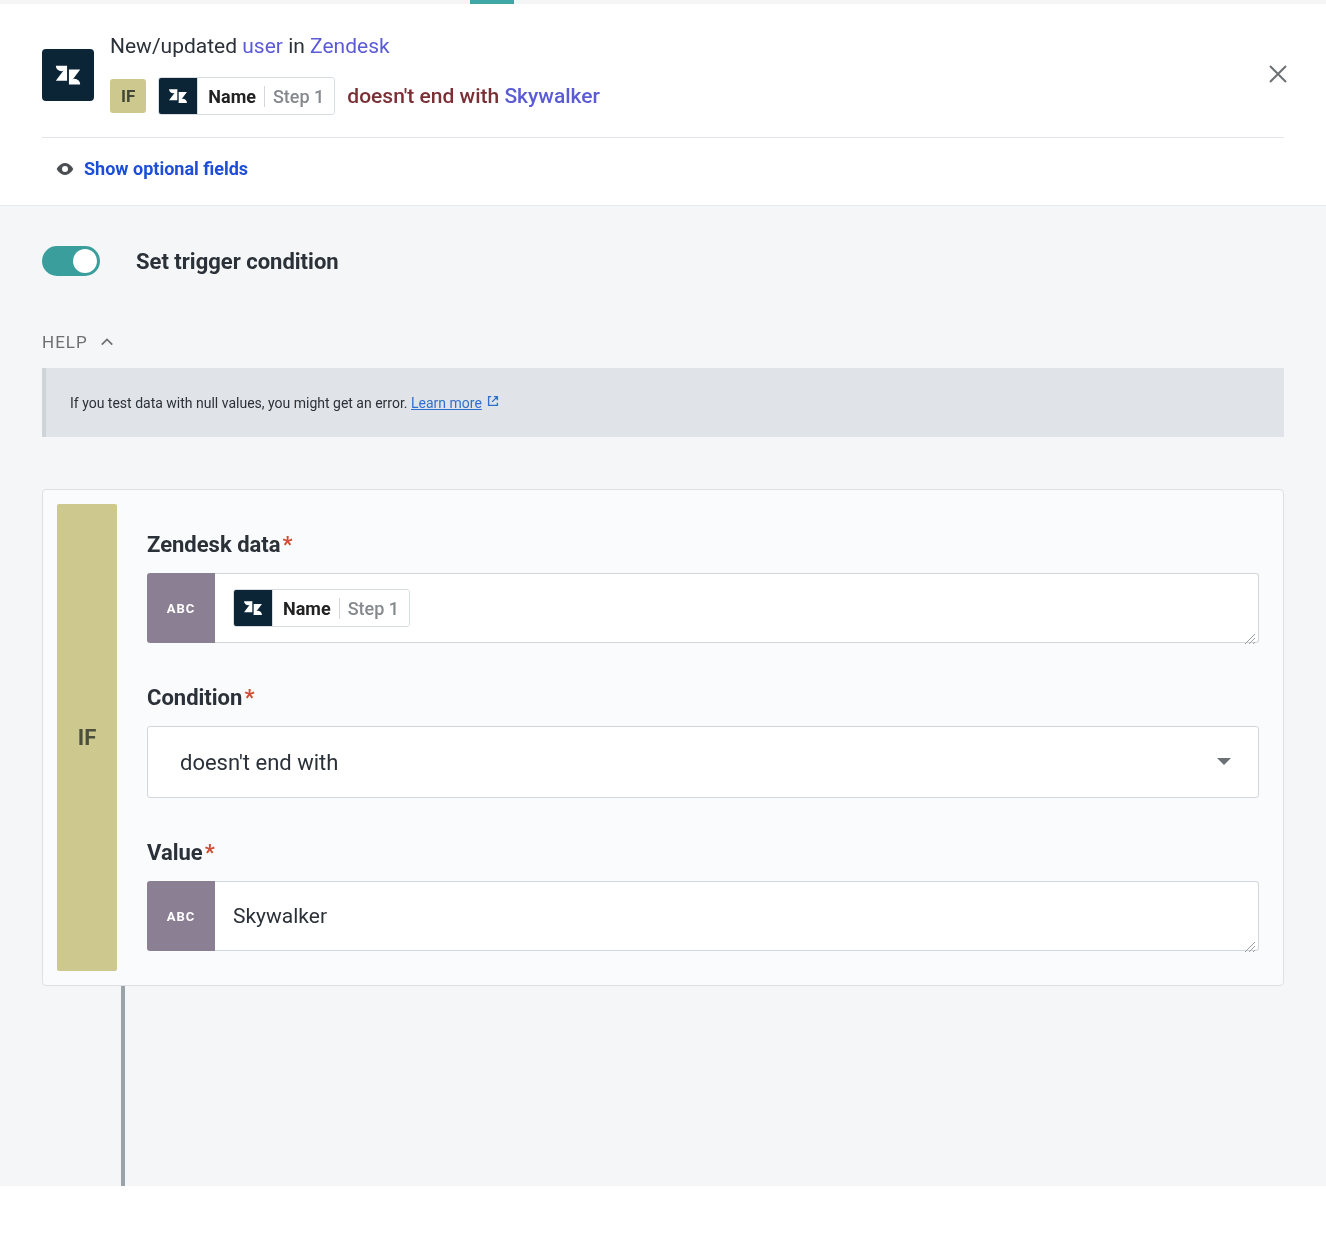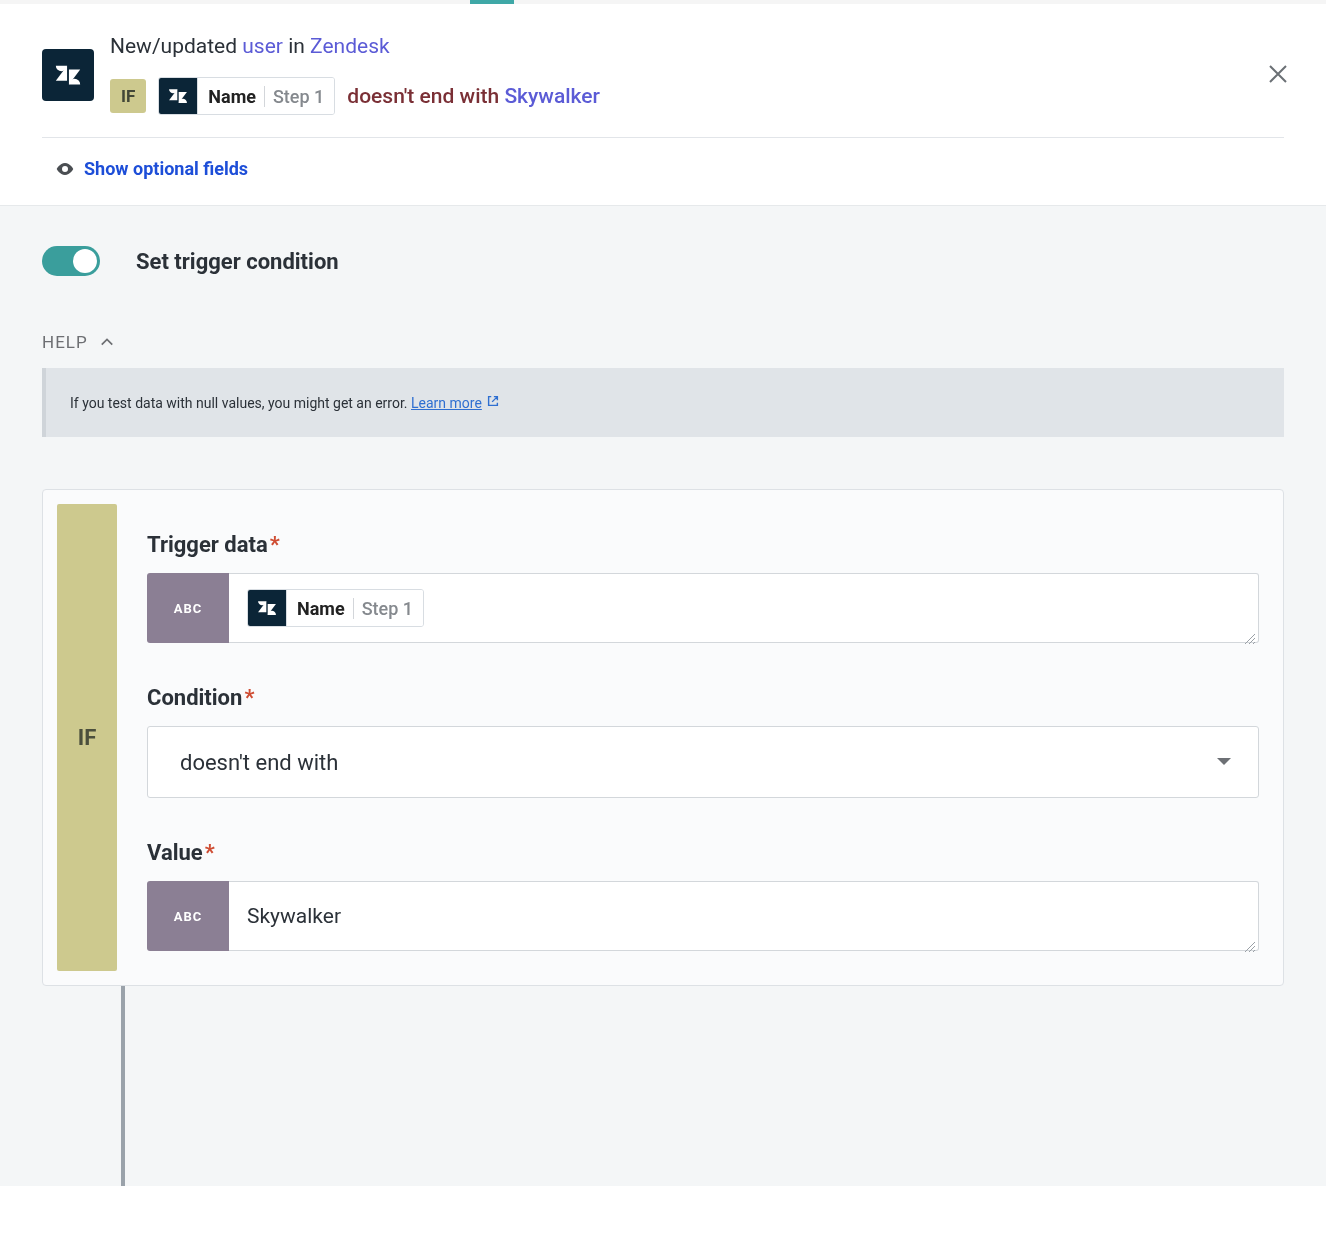--- a/index.html
+++ b/index.html
@@ -38,21 +38,21 @@
 .help-head svg { width: 14px; height: 14px; }
 .help-box { margin-top: 16px; background: #e0e4e8; border-left: 4px solid #cfd4d9; padding: 26px 24px; font-size: 14px; color: #2b3138; }
 .help-box a { color: #2f6fd1; text-decoration: underline; cursor: pointer; }
 .cond-card { margin-top: 52px; border: 1px solid #dde1e5; border-radius: 4px; background: #fafbfc; padding: 14px; display: flex; gap: 30px; min-height: 430px; }
 .if-slab { width: 60px; background: #cdc98e; border-radius: 2px; display: flex; align-items: center; justify-content: center; color: #4b4f3c; font-weight: 700; font-size: 22px; }
 .fields { flex: 1; padding: 28px 10px 10px 0; }
 .field { margin-bottom: 42px; }
 .field-label { font-size: 22px; font-weight: 700; color: #2b3138; margin-bottom: 16px; }
 .req { color: #cf4d33; font-weight: 700; margin-left: 2px; }
 .input-row { display: flex; }
-.abc-chip { width: 82px; background: #8b7f94; color: #fff; display: flex; align-items: center; justify-content: center; font-size: 13px; font-weight: 700; letter-spacing: 1px; border-top-left-radius: 3px; border-bottom-left-radius: 3px; }
+.abc-chip { width: 68px; background: #8b7f94; color: #fff; display: flex; align-items: center; justify-content: center; font-size: 13px; font-weight: 700; letter-spacing: 1px; border-top-left-radius: 3px; border-bottom-left-radius: 3px; }
 .text-in { flex: 1; min-height: 70px; background: #fff; border: 1px solid #d3d7db; border-left: none; border-top-right-radius: 3px; border-bottom-right-radius: 3px; position: relative; display: flex; align-items: center; padding: 0 18px; font-size: 21px; color: #2b3138; }
 .text-in .pill-box { height: 38px; }
 .resize-nub { position: absolute; right: 2px; bottom: 2px; width: 14px; height: 14px; }
 .resize-nub svg { width: 14px; height: 14px; stroke: #9aa0a6; }
 .select-box { width: 100%; min-height: 72px; background: #fff; border: 1px solid #d3d7db; border-radius: 3px; display: flex; align-items: center; justify-content: space-between; padding: 0 26px 0 32px; font-size: 22px; color: #2b3138; cursor: pointer; }
 .select-box svg { width: 16px; height: 10px; fill: #6d7075; }
 .tail { height: 200px; position: relative; }
 .tail::before { content: ""; position: absolute; left: 79px; top: 0; width: 4px; height: 200px; background: #9aa2aa; }
 </style>
 </head>
@@ -128,21 +128,21 @@
     <span>If you test data with null values, you might get an error. </span><a><span>Learn more</span><svg class="ext-icon" viewBox="0 0 16 16">
           <path fill="none" stroke="#2f6fd1" stroke-width="1.6" d="M6 3H3v10h10v-3M9 3h4v4M13 3L7 9"></path>
         </svg></a>
   </div>
 
   <div class="cond-card">
     <div class="if-slab">IF</div>
     <div class="fields">
 
       <div class="field">
-        <div class="field-label"><span>Trigger data</span><span class="req">*</span></div>
+        <div class="field-label"><span>Zendesk data</span><span class="req">*</span></div>
         <div class="input-row">
           <div class="abc-chip">ABC</div>
           <div class="text-in">
             <span class="pill-box">
               <span class="pill-small-logo">
                 <svg viewBox="0 0 32 32">
                   <path fill="#fff" d="M15 6 L15 22 L3 22 Z"></path>
                   <path fill="#fff" d="M3 6 A6 6 0 0 0 15 6 Z"></path>
                   <path fill="#fff" d="M17 26 L17 10 L29 10 Z"></path>
                   <path fill="#fff" d="M29 26 A6 6 0 0 0 17 26 Z"></path>

